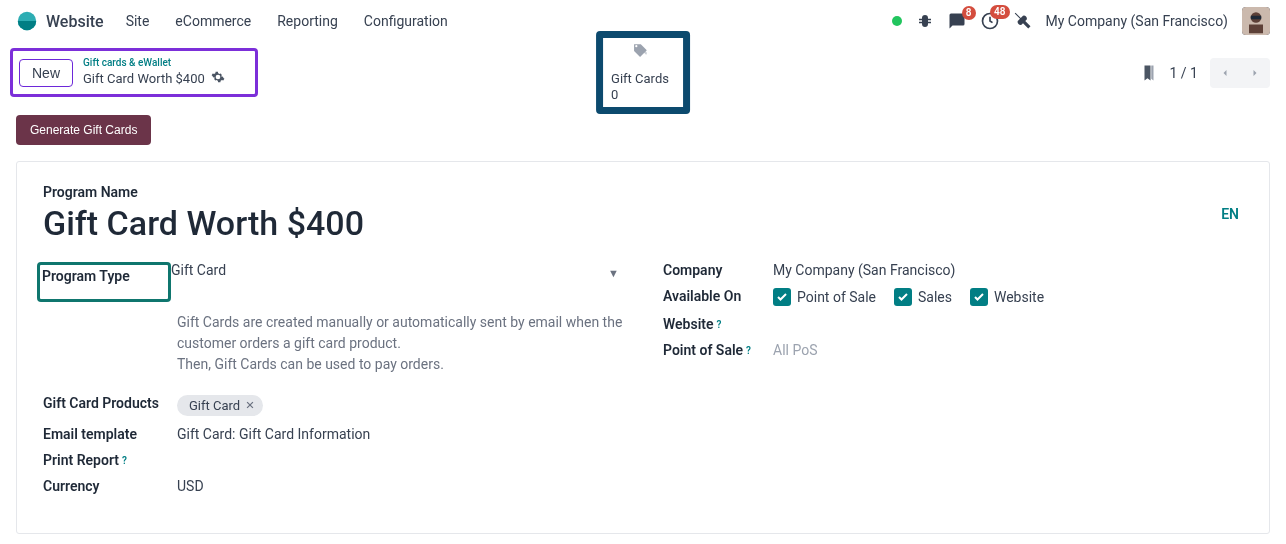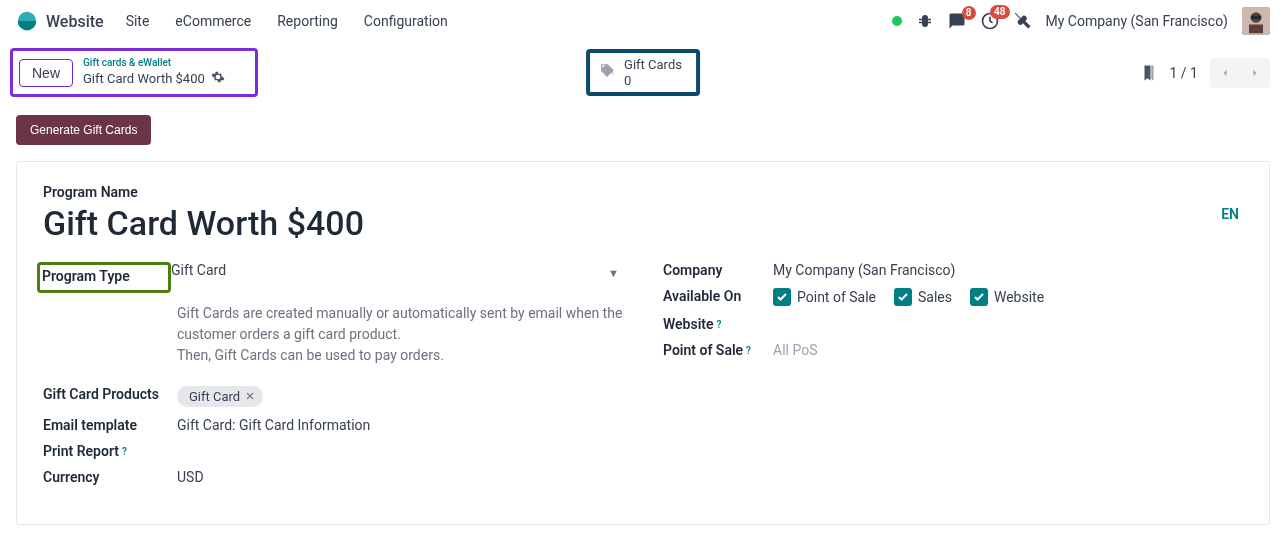--- a/index.html
+++ b/index.html
@@ -84,25 +84,26 @@
 }
 .breadcrumb-texts { display:flex; flex-direction:column; line-height:1.25; }
 .breadcrumb-parent { color:#017e84; font-size:10px; font-weight:500; }
 .breadcrumb-current-row { display:flex; align-items:center; gap:6px; }
 .breadcrumb-current { color:#374151; font-size:13px; }
 .gear-mini { color:#4b5563; cursor:pointer; }
 
 .gift-cards-box {
   position:absolute;
   left:50%; transform:translateX(-50%);
-  border:4px solid #0c4a6e;
+  border:7px solid #0c4a6e;
   border-radius:4px;
   padding:4px 14px 4px 8px;
   display:flex; align-items:center; gap:8px;
   cursor:pointer;
+  flex-direction:column;
 }
 .tag-icon { color:#9ca3af; }
 .gc-texts { display:flex; flex-direction:column; line-height:1.2; font-size:13px; }
 .gc-count { color:#374151; }
 
 .action-row-right {
   margin-left:auto;
   display:flex; align-items:center; gap:12px;
 }
 .bookmark-icon { width:18px; height:18px; cursor:pointer; color:#5d7186; }
@@ -134,22 +135,22 @@
 .program-title { font-size:34px; font-weight:500; color:#1f2937; line-height:1.15; }
 .lang-badge { color:#017e84; font-weight:600; font-size:14px; padding:2px 4px; cursor:pointer; }
 
 .two-cols { display:flex; gap:40px; margin-top:14px; }
 .col { flex:1; }
 .field-row { display:flex; align-items:flex-start; padding:5px 0; }
 .field-label { width:134px; flex-shrink:0; font-weight:600; font-size:14px; color:#1f2937; display:flex; align-items:center; gap:3px; }
 .field-value { flex:1; font-size:14px; color:#374151; position:relative; }
 
 .program-type-label {
-  border:3px solid #4d7c0f; border-radius:4px;
-  padding:3px 6px 6px 2px; margin-left:-6px;
+  border:3px solid #0f766e; border-radius:4px;
+  padding:3px 6px 15px 2px; margin-left:-6px;
 }
 .select-caret { position:absolute; right:4px; top:5px; color:#6b7280; font-size:11px; pointer-events:none; }
 .desc-text { color:#6b7280; font-size:14px; line-height:1.5; }
 
 .tag-chip {
   display:inline-flex; align-items:center;
   background:#e5e7eb; border-radius:14px;
   padding:3px 8px 3px 12px; font-size:13px; color:#374151;
   gap:5px;
 }

